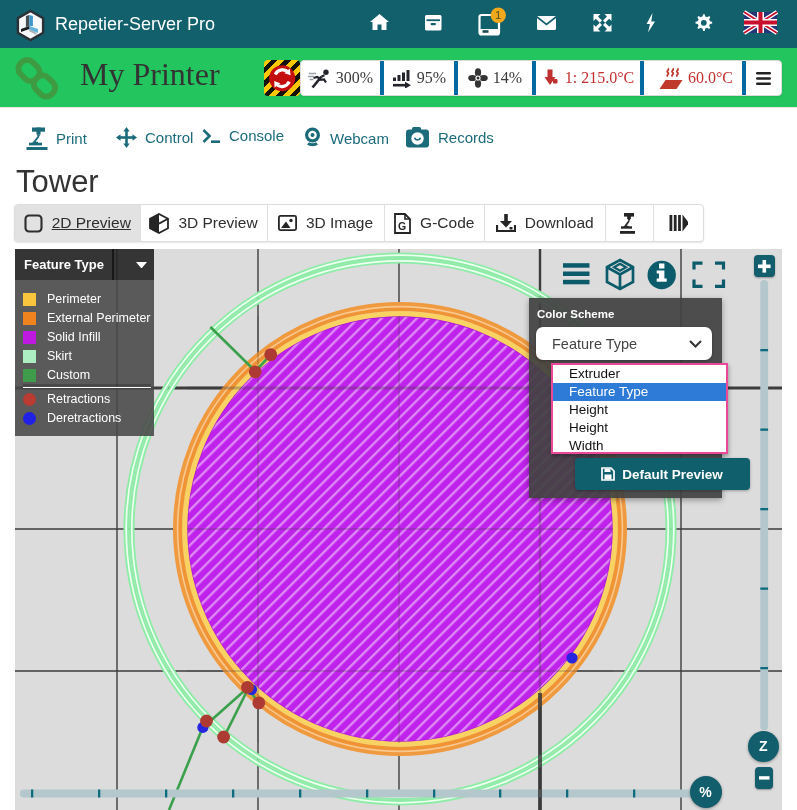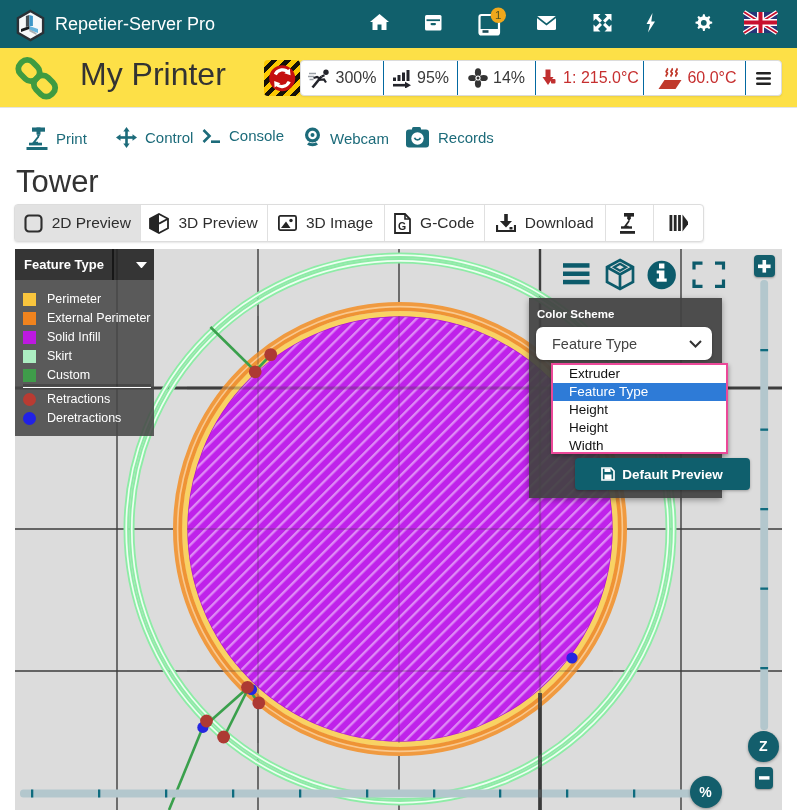--- a/index.html
+++ b/index.html
@@ -1,41 +1,41 @@
 <!DOCTYPE html>
 <html><head>
 <meta charset="utf-8">
 <style>
   * { margin:0; padding:0; box-sizing:border-box; }
   html,body { width:797px; height:810px; background:#fff; font-family:"Liberation Sans", sans-serif; overflow:hidden; }
   
   .navbar { position:absolute; left:0; top:0; width:797px; height:48px; background:#11606c; }
   .nav-title { position:absolute; left:55px; top:14px; color:#fff; font-size:18px; font-weight:500; }
   
-  .header { position:absolute; left:0; top:48px; width:797px; height:60px; background:#fde047; border-bottom:1px solid #e4e4e4; }
+  .header { position:absolute; left:0; top:48px; width:797px; height:60px; background:#22c55e; border-bottom:1px solid #e4e4e4;font-family:Liberation Serif, serif; }
   .ptitle { position:absolute; left:80px; top:8px; font-size:32px; font-weight:400; color:#333; }
   .hazard { position:absolute; left:264px; top:12px; width:36px; height:36px; border-radius:4px; overflow:hidden;
      background:repeating-linear-gradient(135deg,#fbc800 0 5px,#151208 5px 9.6px); }
   .hgroup { position:absolute; left:300px; top:12px; width:482px; height:36px; background:#fff;
      border:1px solid #dcdcdc; border-radius:4px; box-shadow:0 1px 2px rgba(0,0,0,0.08); display:flex; }
-  .hcell { display:flex; align-items:center; justify-content:center; border-right:1px solid #0369a1; font-size:16px; color:#3a3a3a; gap:5px;}
+  .hcell { display:flex; align-items:center; justify-content:center; border-right:4px solid #0369a1; font-size:16px; color:#3a3a3a; gap:5px;}
   .hcell:last-child { border-right:none; }
   .red { color:#c62f2f; }
   
   .tabs { position:absolute; left:0; top:109px; width:797px; height:52px; }
   .tab { position:absolute; top:18px; display:flex; align-items:center; gap:8px; color:#1c6b7a; font-size:15px; }
   
   .tower { position:absolute; left:16px; top:164px; font-size:31px; font-weight:400; color:#333; }
   
   .bgroup { position:absolute; left:14px; top:204px; height:38px; background:#fff; border:1px solid #ddd;
      border-radius:4px; box-shadow:0 1px 2px rgba(0,0,0,0.1); display:flex; }
   .bcell { display:flex; align-items:center; justify-content:center; border-right:1px solid #e0e0e0;
      font-size:15.5px; color:#2e2e2e; gap:9px; }
   .bcell:last-child { border-right:none; }
-  .bcell.active { background:#e2e2e2; }
+  .bcell.active { background:#e2e2e2;text-decoration:underline; }
   
   .canvas { position:absolute; left:15px; top:249px; width:767px; height:561px; background:#3b82f6; }
   
   .legend { position:absolute; left:0px; top:0px; width:139px; }
   .leg-title { height:31px; background:rgba(38,38,38,0.92); color:#fff; font-size:13px; font-weight:700;
      display:flex; align-items:center; padding-left:9px; position:relative;}
   .leg-body { background:rgba(72,72,72,0.88); padding:9.5px 0 8px 8px; }
   .leg-row { display:flex; align-items:center; height:19px; color:#fff; font-size:12.5px; gap:11px; white-space:nowrap;}
   .sw { width:13px; height:13px; flex:0 0 13px;}
   .dotsw { width:13px; height:13px; flex:0 0 13px; border-radius:50%; }

